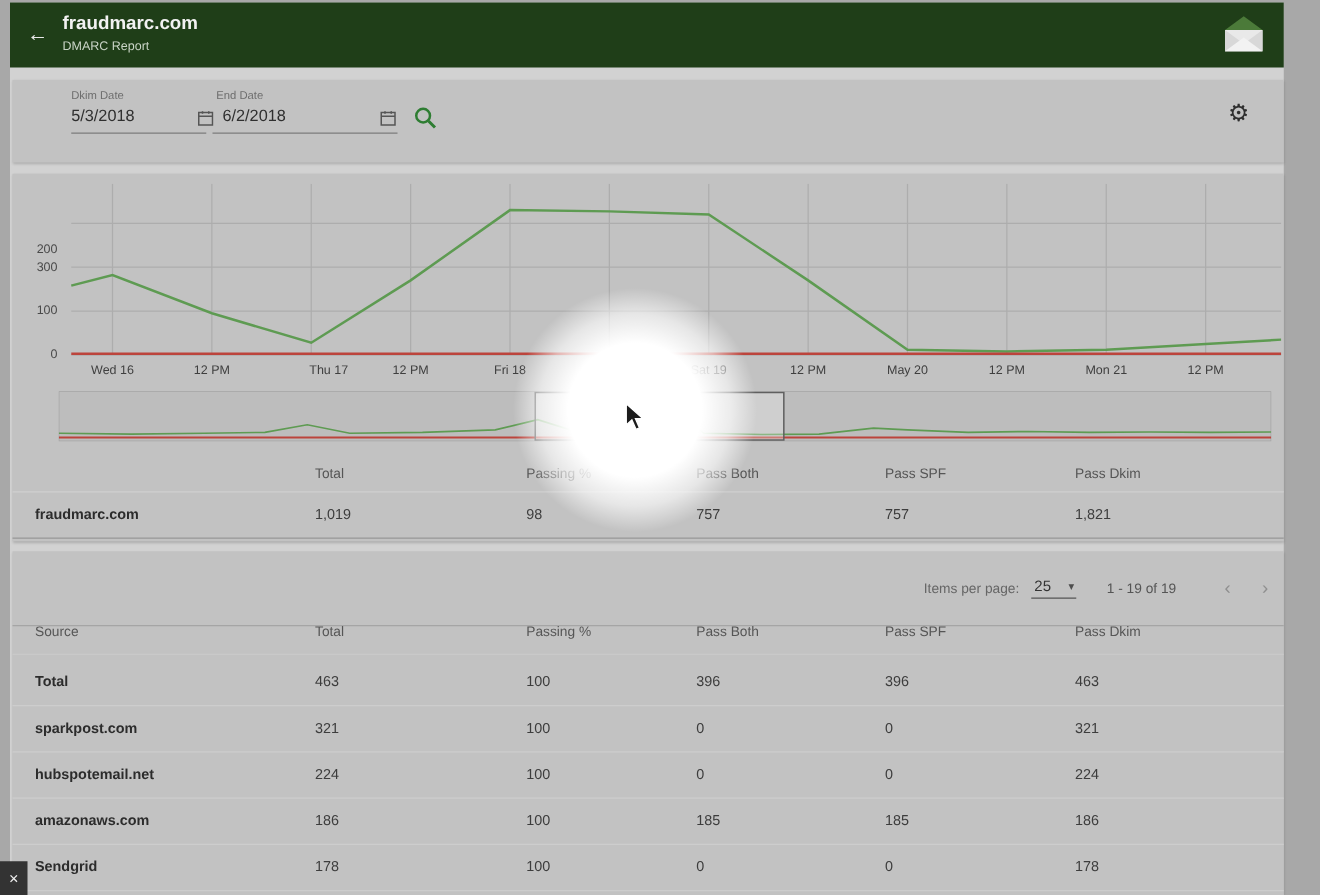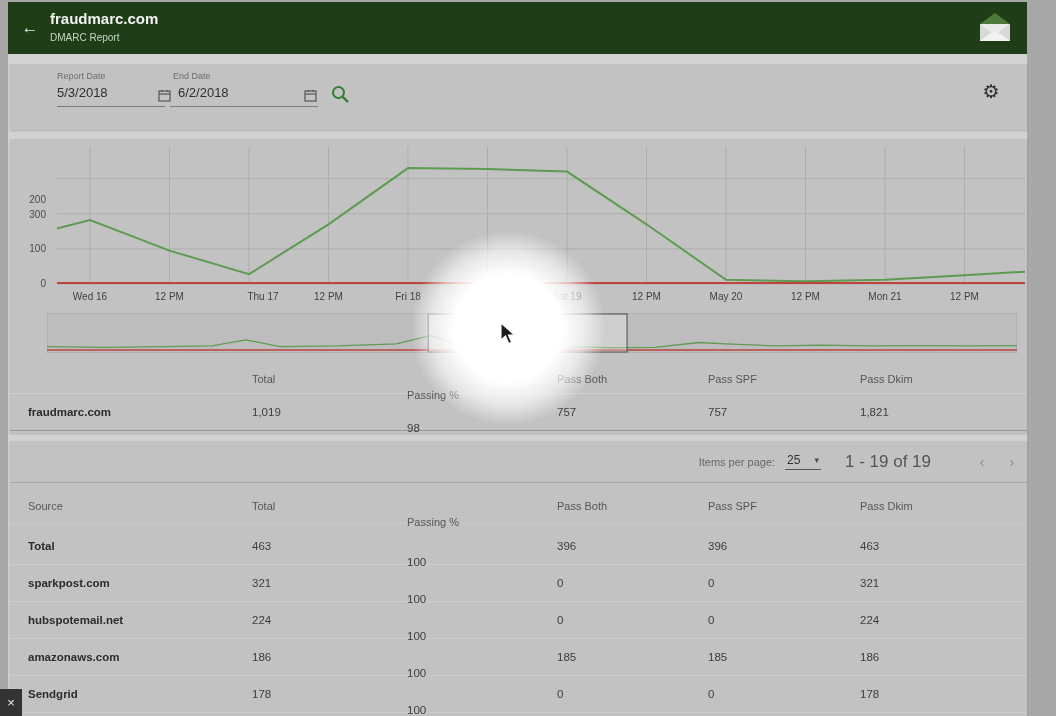--- a/index.html
+++ b/index.html
@@ -24,35 +24,35 @@
   .mini-icon{position:absolute;top:24px;width:14px;height:14px;cursor:pointer;}
   .search-btn{position:absolute;left:320px;top:20px;width:20px;height:20px;cursor:pointer;}
   .gear-btn{position:absolute;right:24px;top:16px;width:24px;height:24px;font-size:19px;color:#2e2e2e;text-align:center;line-height:24px;cursor:pointer;}
   
   #main-chart{position:absolute;left:37px;top:8px;}
   .ylabel{position:absolute;font-size:10px;color:#4a4a4a;width:26px;text-align:right;}
   .xlabel{position:absolute;top:152px;font-size:10px;color:#3f3f3f;transform:translateX(-50%);white-space:nowrap;}
   #brush-wrap{position:absolute;left:37px;top:174px;width:970px;height:40px;cursor:pointer;}
   
   .tr{position:absolute;left:0;width:1017px;}
-  .tr .c0{left:18px;}  .tr .c1{left:242px;} .tr .c2{left:397px;margin-top:16px;}
+  .tr .c0{left:18px;}  .tr .c1{left:242px;} .tr .c2{left:411px;}
   .tr .c3{left:547px;} .tr .c4{left:698px;} .tr .c5{left:850px;}
   .tcell{position:absolute;top:50%;transform:translateY(-50%);white-space:nowrap;}
   .th{font-size:11px;color:#565656;}
   .td{font-size:11.5px;color:#3d3d3d;}
   .td-name{font-size:11.5px;font-weight:bold;color:#2c2c2c;}
   #summary-head{top:226px;height:28px;border-bottom:1px solid #cfcfcf;}
   #summary-row{top:255px;height:36px;border-bottom:1px solid #979797;}
   
-  #paginator{position:absolute;left:0;top:0;width:1017px;height:42px;border-bottom:1px solid #a5a5a5;
+  #paginator{position:absolute;left:0;top:0;width:1017px;height:60px;border-bottom:1px solid #a5a5a5;
     display:flex;align-items:center;justify-content:flex-end;padding-right:0;box-sizing:border-box;}
   #pp-label{font-size:11px;color:#666;margin-right:10px;}
   #pp-select{font-size:12px;color:#333;border-bottom:1px solid #555;padding:0 2px 2px 2px;margin-right:24px;cursor:pointer;display:flex;align-items:center;}
   #pp-caret{font-size:9px;color:#4d4d4d;margin-left:14px;}
-  #pp-range{font-size:17px;color:#555;margin-right:36px;}
+  #pp-range{font-size:11px;color:#555;margin-right:26px;}
   .pp-nav{font-size:15px;color:#8f8f8f;width:30px;text-align:center;cursor:pointer;}
   #src-head{top:48px;height:34px;border-bottom:1px solid #c9c9c9;}
   .src-row{height:37px;border-bottom:1px solid #cdcdcd;cursor:pointer;}
   
   #spotlight{position:absolute;left:386px;top:206px;width:244px;height:244px;z-index:50;pointer-events:none;
     background:radial-gradient(circle closest-side,rgba(255,255,255,1) 0%,rgba(255,255,255,1) 44%,rgba(255,255,255,0.6) 63%,rgba(255,255,255,0) 80%);}
   #cursor{position:absolute;left:500px;top:322px;z-index:60;pointer-events:none;}
   #video-close{position:absolute;left:0;top:689px;width:22px;height:27px;background:#333;color:#efefef;
     font-size:13px;line-height:27px;text-align:center;z-index:70;cursor:pointer;}
 </style>
@@ -70,21 +70,21 @@
       <svg width="40" height="36" viewBox="0 0 40 36">
         <polygon points="5,14 20,3 35,14 20,23" fill="#4b7a39"></polygon>
         <rect x="5" y="14" width="30" height="17" fill="#e9e9e9"></rect>
         <polygon points="5,31 5,14 20,25 35,14 35,31" fill="#d8d8d8"></polygon>
         <polygon points="5,31 20,20 35,31" fill="#f2f2f2"></polygon>
       </svg>
     </div>
   </div>
 
   <div class="card" id="card-filters">
-    <div class="fld-label" style="left:47px">Report Date</div>
+    <div class="fld-label" style="left:47px">Dkim Date</div>
     <div class="fld-value" style="left:47px">5/3/2018</div>
     <div class="fld-underline" style="left:47px;width:108px"></div>
     <div class="mini-icon" style="left:148px">
       <svg width="13" height="13" viewBox="0 0 13 13">
           <rect x="1" y="2" width="11" height="10" fill="none" stroke="#555" stroke-width="1.2"></rect>
           <line x1="1" y1="5" x2="12" y2="5" stroke="#555" stroke-width="1.2"></line>
           <line x1="4" y1="1" x2="4" y2="3" stroke="#555" stroke-width="1.2"></line>
           <line x1="9" y1="1" x2="9" y2="3" stroke="#555" stroke-width="1.2"></line>
         </svg>
     </div>

